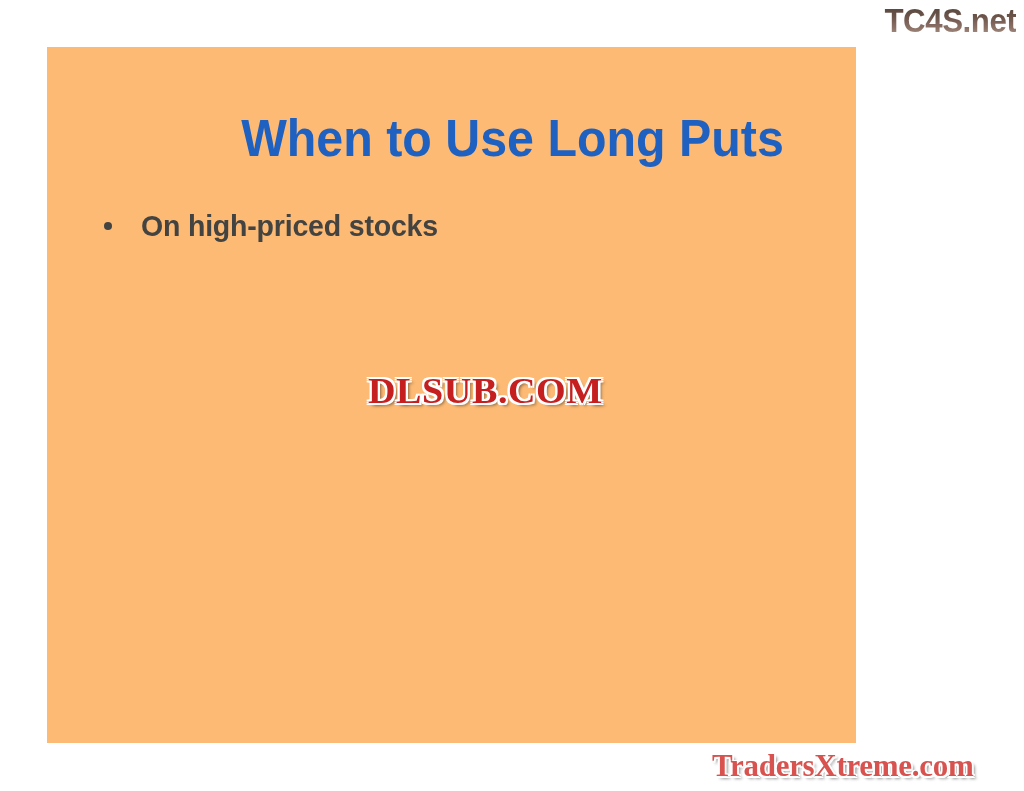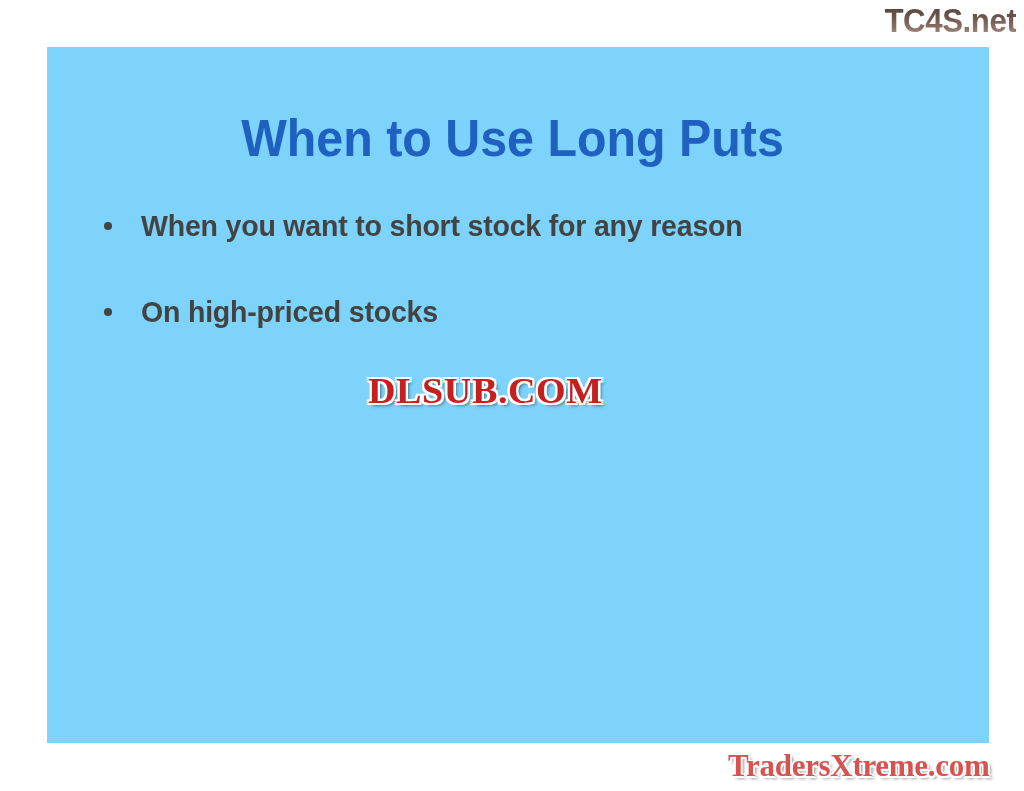--- a/index.html
+++ b/index.html
@@ -34,24 +34,23 @@
     -webkit-text-fill-color: transparent;
     text-shadow: none;
     white-space: nowrap;
   }
 
   
   .slide-panel {
     position: absolute;
     left: 47px;
     top: 47px;
-    width: 931px;
+    width: 809px;
     height: 696px;
-    background: #7dd3fc;
-    padding-left: 11px;
+    background: #fdba74;
   }
 
   
   .slide-title {
     position: absolute;
     left: 0;
     top: 62px;
     width: 931px;
     text-align: center;
     color: #1f61c0;
@@ -137,39 +136,34 @@
     color: #d8534f;
     transform: scaleX(1.0);
     transform-origin: left center;
     white-space: nowrap;
     text-shadow:
       -1.5px -1.5px 0 #ffffff,  1.5px -1.5px 0 #ffffff,
       -1.5px  1.5px 0 #ffffff,  1.5px  1.5px 0 #ffffff,
       -1.5px  0    0 #ffffff,   1.5px  0    0 #ffffff,
        0     -1.5px 0 #ffffff,  0      1.5px 0 #ffffff,
        3px    3px   3px rgba(0,0,0,0.40);
-    margin-left: 16px;
   }
 </style>
 </head>
 <body>
 
 <div class="site-logo">TC4S.net</div>
 
 <div class="slide-panel">
 
   <div class="slide-title">When to Use Long Puts</div>
 
   <ul class="bullet-list">
     <li class="bullet-item">
       <span class="bullet-dot"></span>
-      <span class="bullet-text">When you want to short stock for any reason</span>
-    </li>
-    <li class="bullet-item">
-      <span class="bullet-dot"></span>
       <span class="bullet-text">On high-priced stocks</span>
     </li>
   </ul>
 
 </div>
 
 <div class="watermark">DLSUB.COM</div>
 
 <div class="brand-logo">TradersXtreme.com</div>
 

